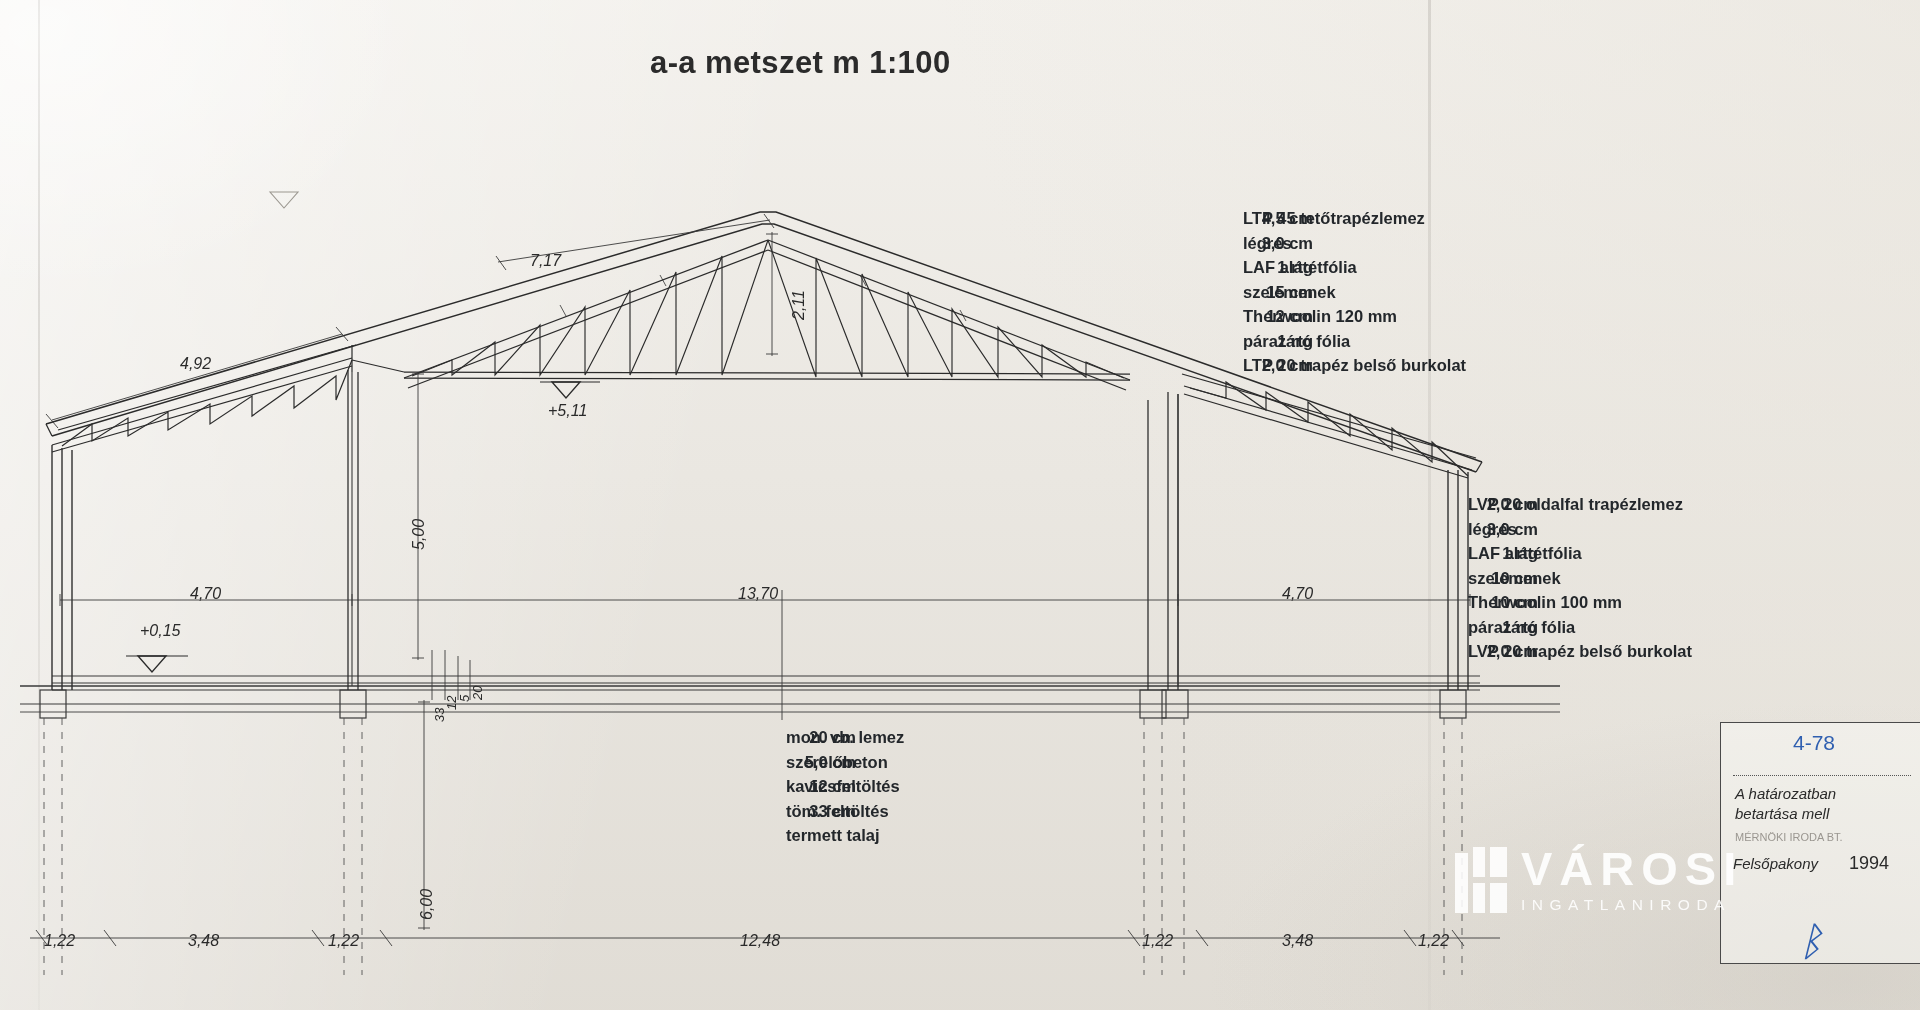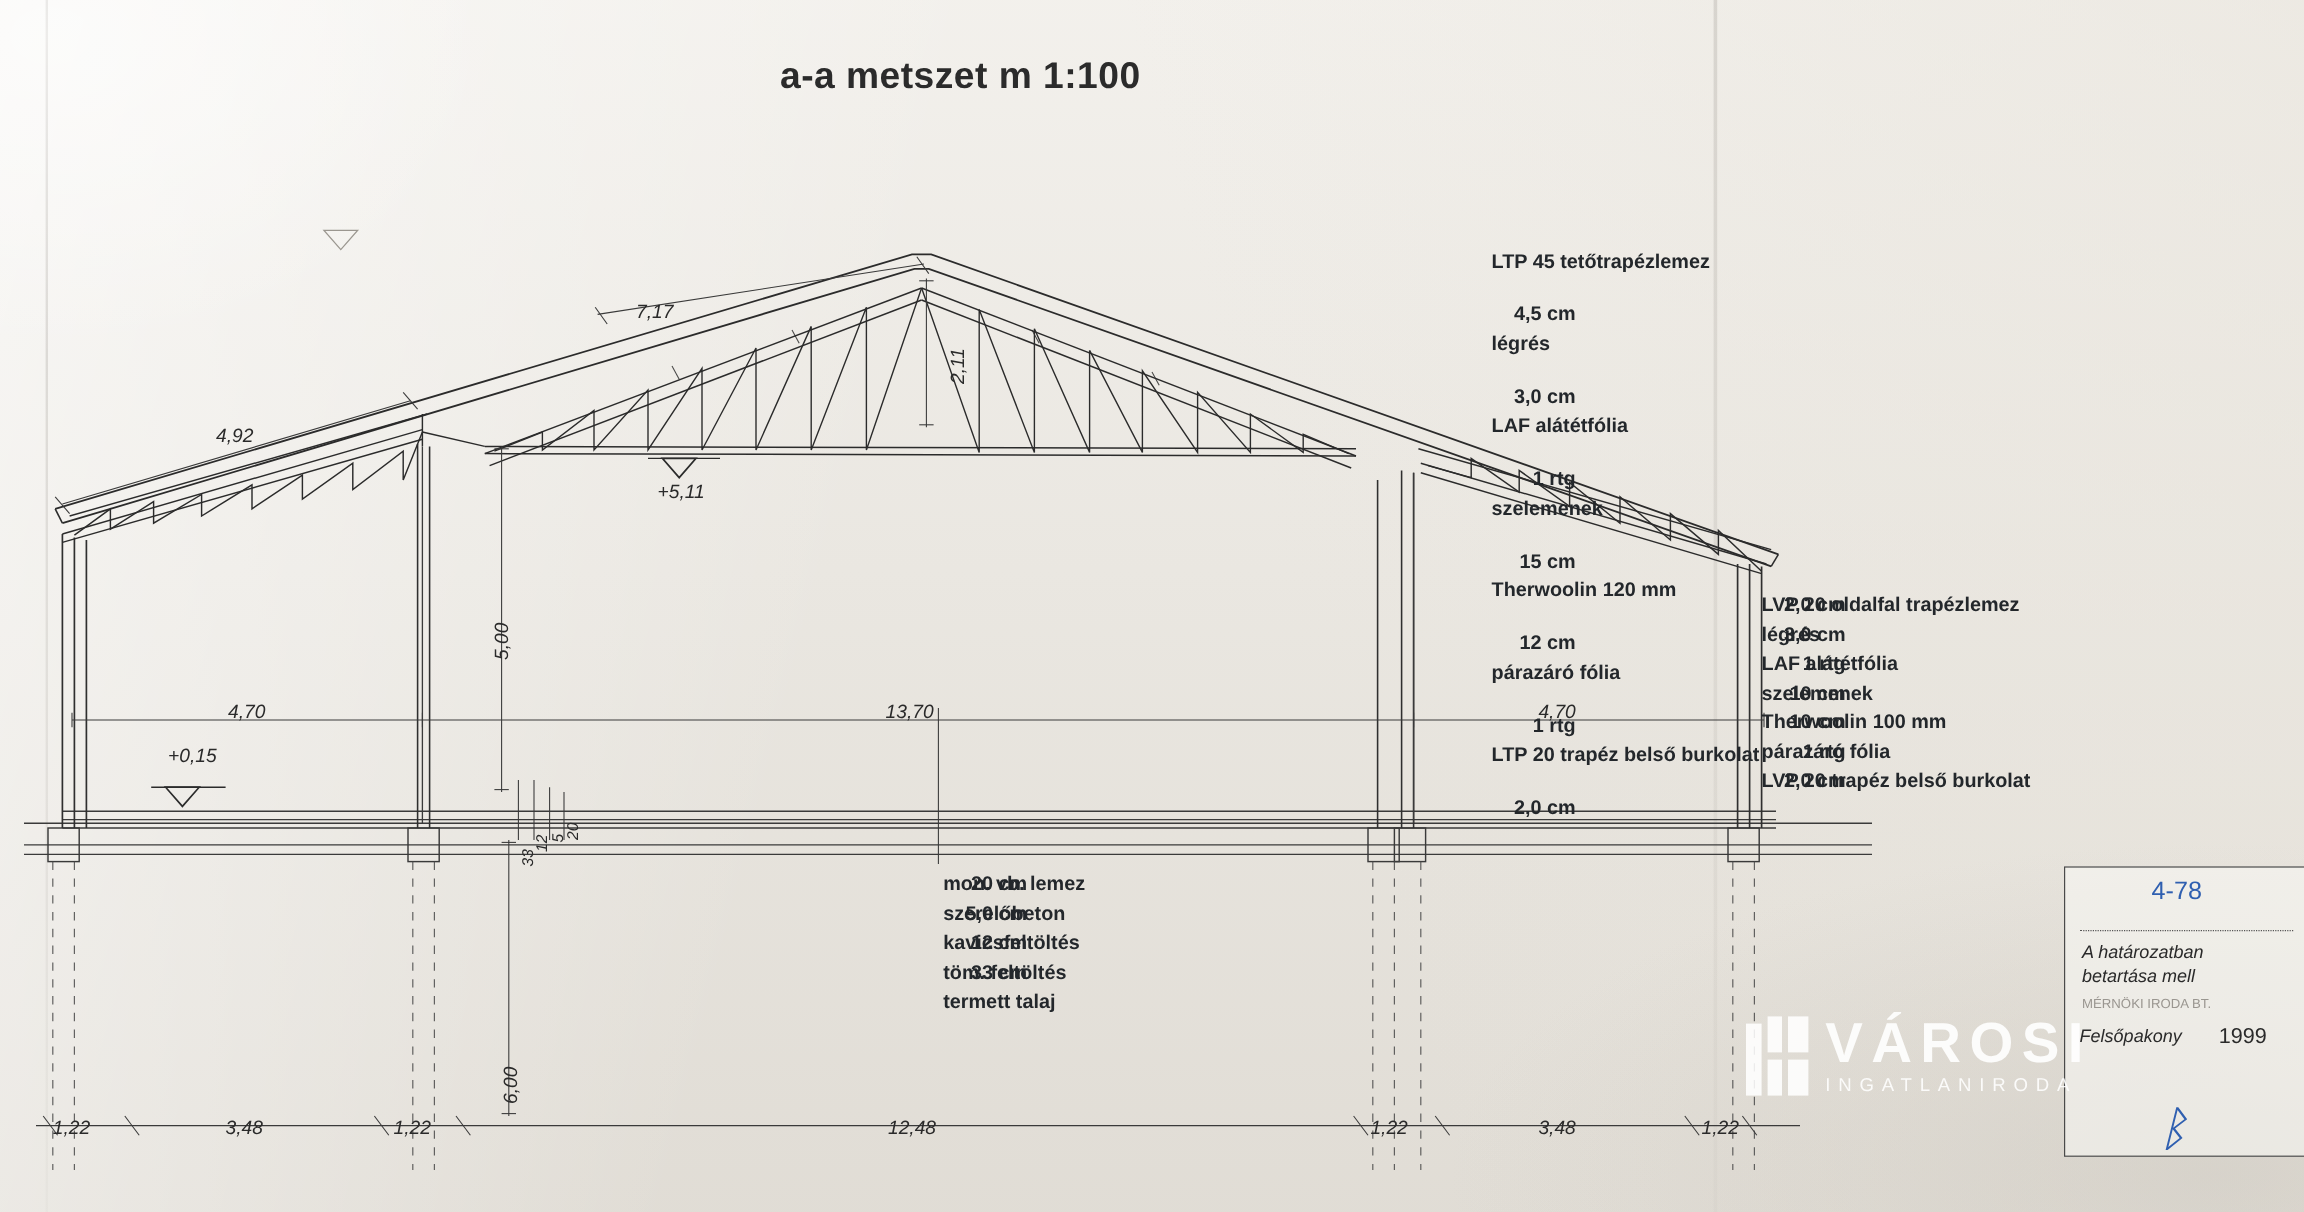--- a/index.html
+++ b/index.html
@@ -73,21 +73,21 @@
   .spec .row {
     display: flex;
     line-height: 24.5px;
   }
   .spec .row .lab { width: 0; }
   .spec .row .val {
     text-align: right;
   }
   .spec-roof { left: 1243px; top: 206px; font-weight: bold; }
   .spec-roof .lab { width: 295px; }
-  .spec-roof .val { width: 70px; margin-top: 44px; }
+  .spec-roof .val { width: 70px; }
   .spec-wall { left: 1468px; top: 492px; font-weight: bold; }
   .spec-wall .lab { width: 298px; }
   .spec-wall .val { width: 70px; }
   .spec-floor { left: 786px; top: 725px; font-weight: bold; }
   .spec-floor .lab { width: 136px; }
   .spec-floor .val { width: 70px; }
 
   .dim {
     position: absolute;
     font-size: 16px;
@@ -487,21 +487,21 @@
   <div class="dim" style="left:1282px; top:932px;">3,48</div>
   <div class="dim" style="left:1418px; top:932px;">1,22</div>
 
   <div class="stamp">
     <div class="st-num">4-78</div>
     <div class="line" style="top:52px;"></div>
     <div class="st-text" style="left:14px; top:62px;">A határozatban</div>
     <div class="st-text" style="left:14px; top:82px;">betartása mell</div>
     <div class="st-faint" style="left:14px; top:108px;">MÉRNÖKI IRODA BT.</div>
     <div class="st-text" style="left:12px; top:132px;text-align:center;">Felsőpakony</div>
-    <div class="st-year" style="left:128px; top:130px;">1999</div>
+    <div class="st-year" style="left:128px; top:130px;">1994</div>
     <div class="st-scribble">ᛒ</div>
   </div>
 
   <div class="watermark">
     <div class="wm-mark">
       <i class="b1"></i>
         <i class="b2"></i>
         <i class="b3"></i>
         <i class="b4"></i>
         <i class="b5"></i>

